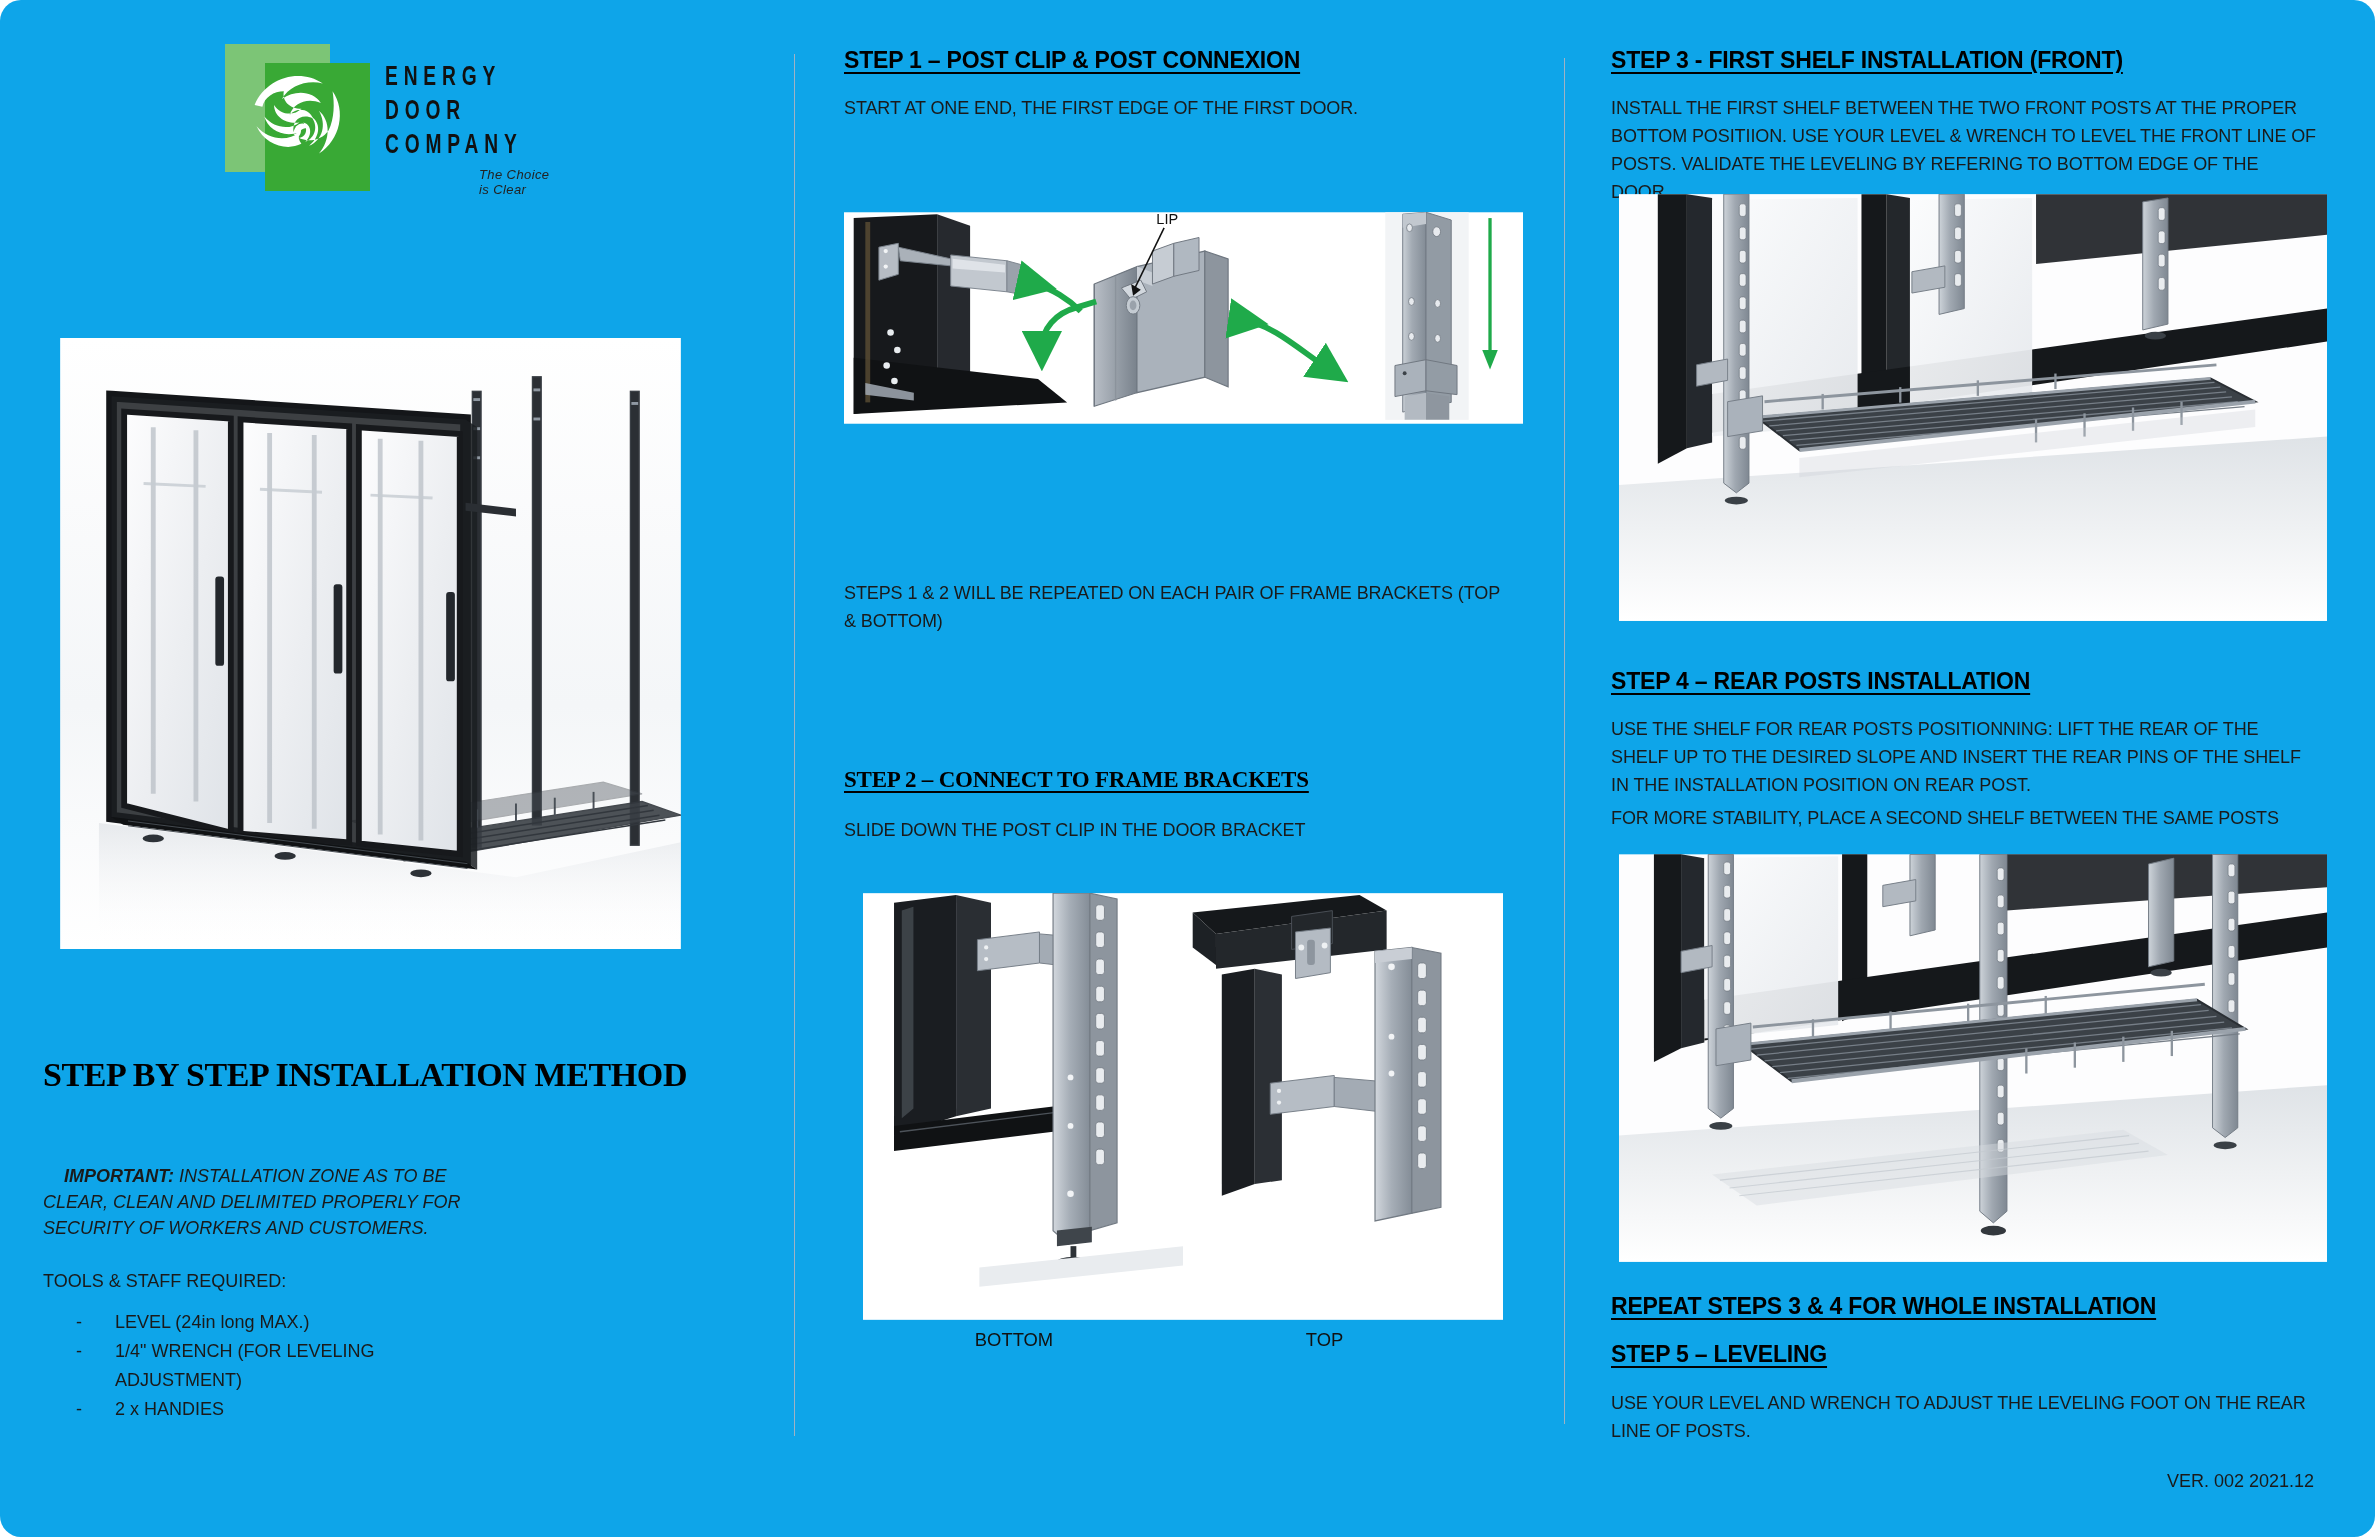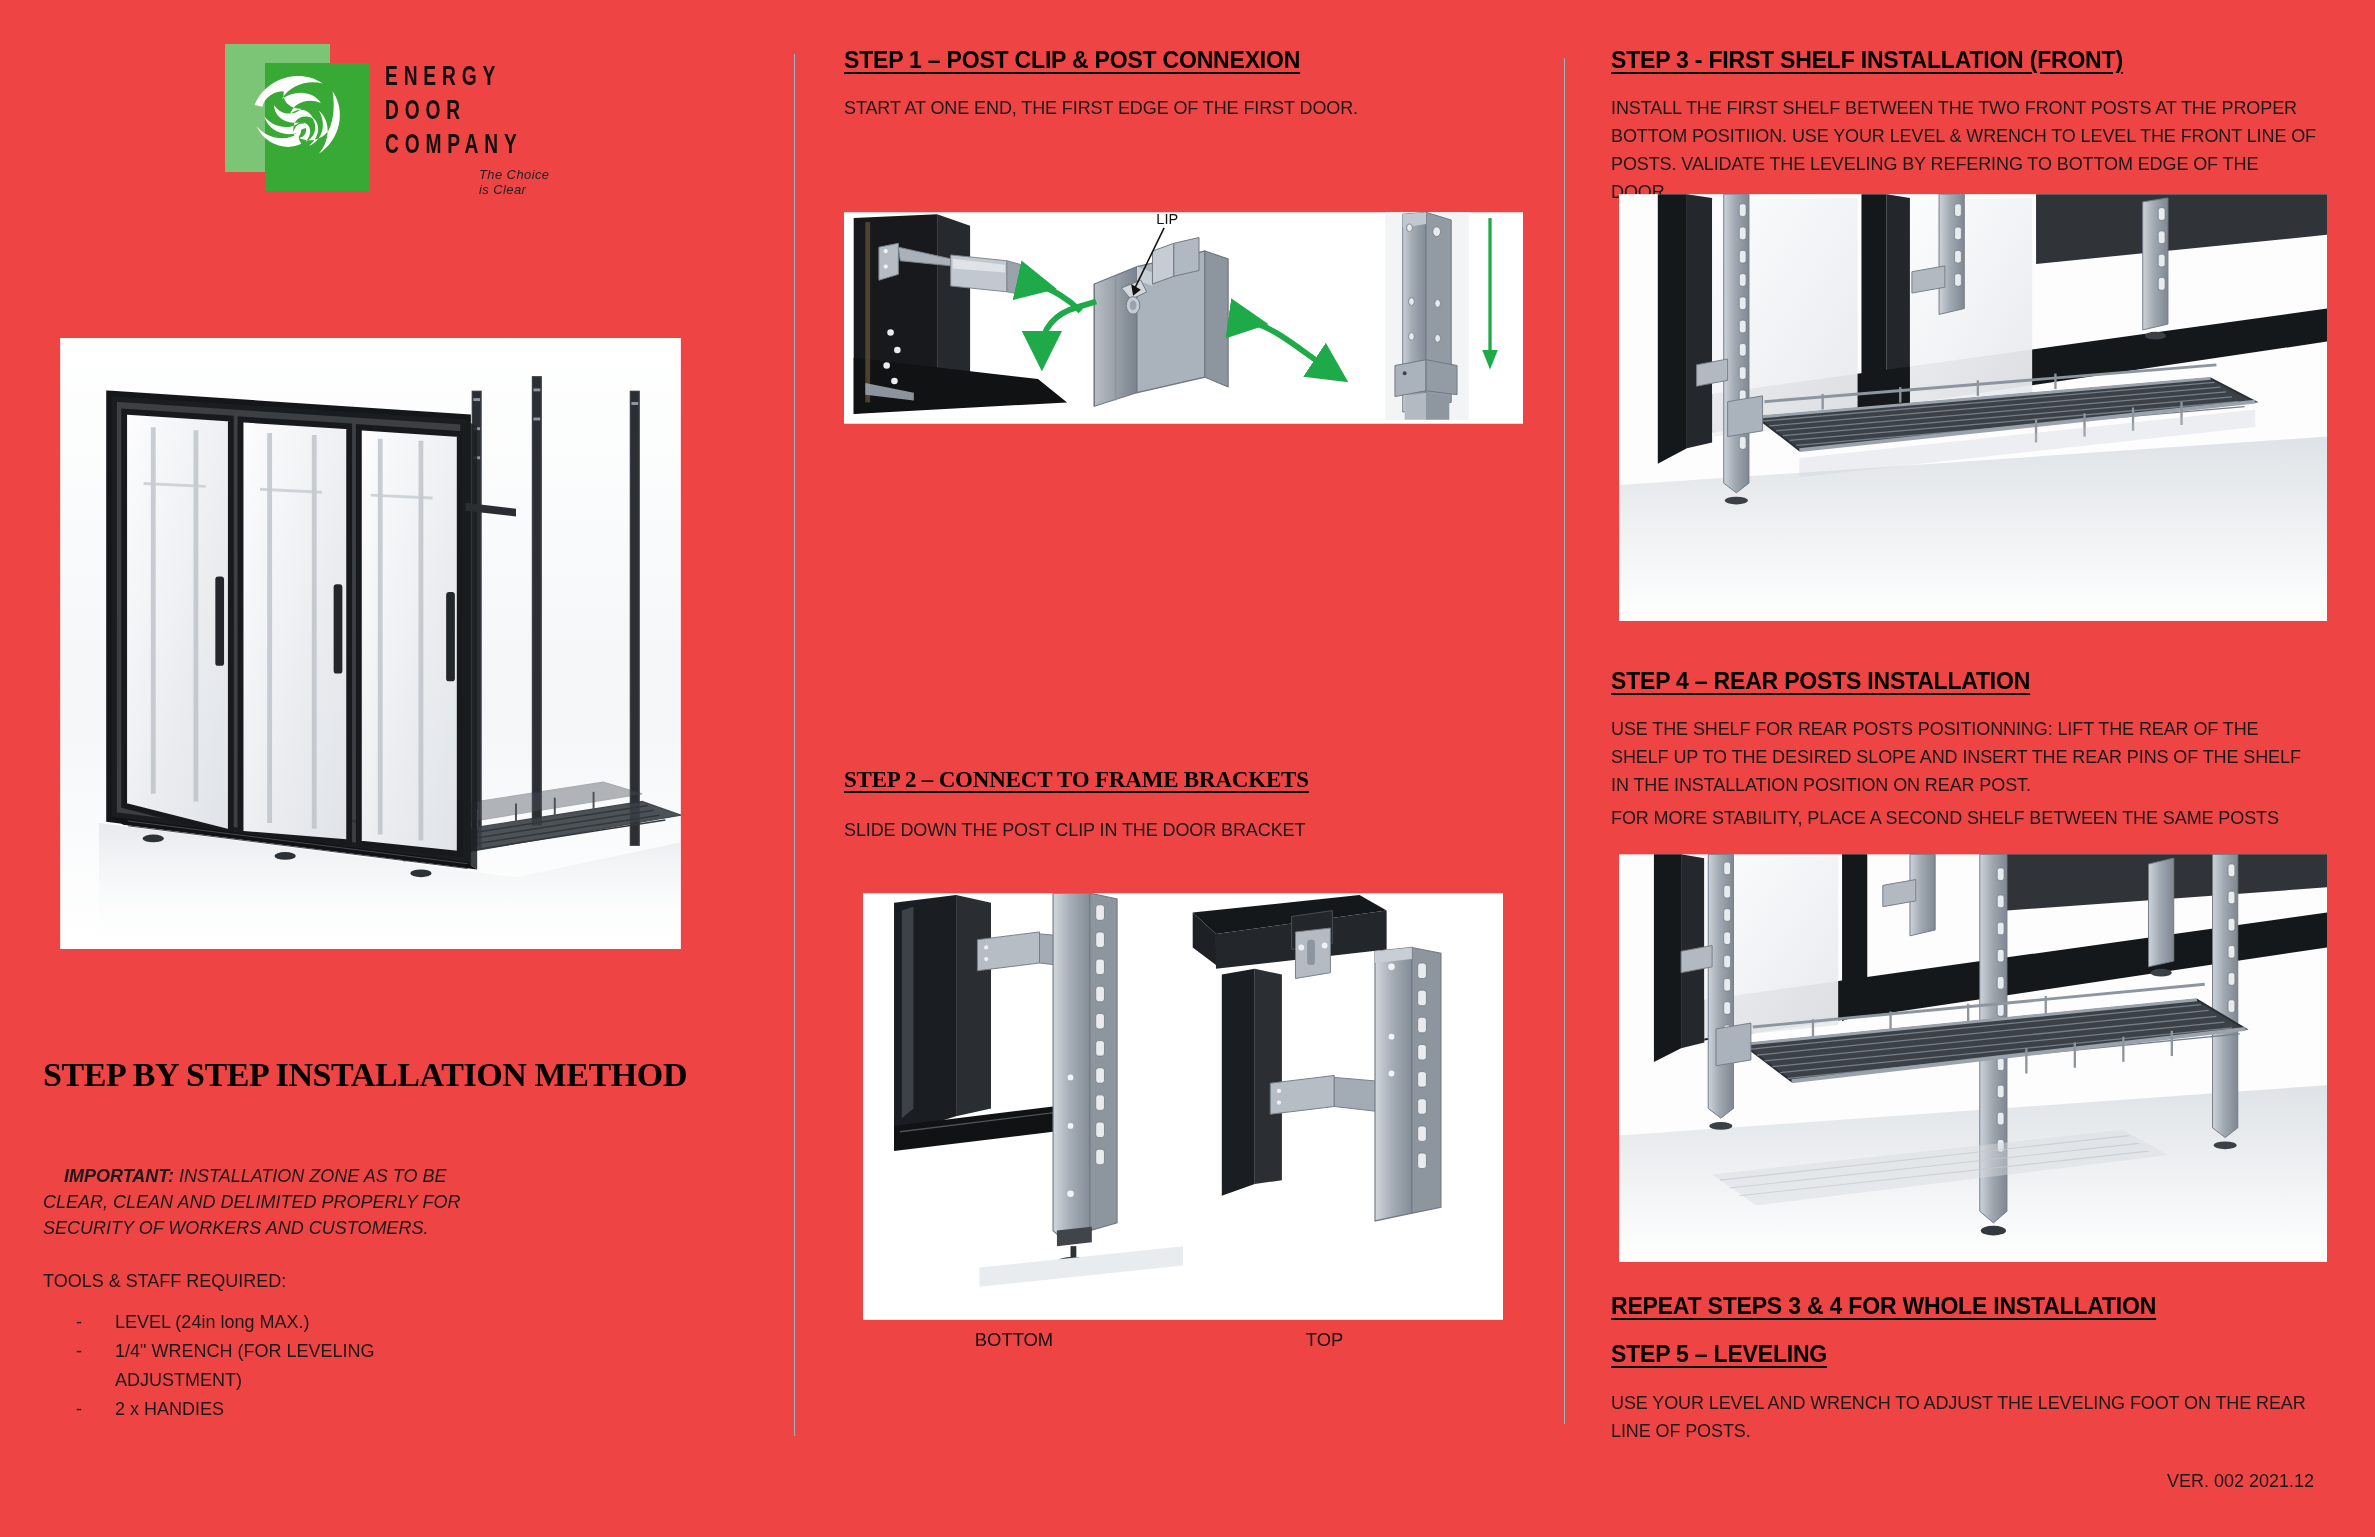--- a/index.html
+++ b/index.html
@@ -2,21 +2,21 @@
 <html><head>
 <meta charset="utf-8">
 <style>
   * { box-sizing: border-box; margin: 0; padding: 0; }
   html, body {
     width: 2375px; height: 1537px;
     background: #ffffff;
     font-family: "Liberation Sans", sans-serif;
     overflow: hidden;
   }
-  .page { position: relative; width: 2375px; height: 1537px; background: #ef4444; }
+  .page { position: relative; width: 2375px; height: 1537px; background: #0ea5e9; border-radius: 21px; }
 
   
   .divider { position: absolute; width: 1px; background: #9fb2c4; }
   #divider-1 { left: 794px; top: 54px; height: 1382px; }
   #divider-2 { left: 1564px; top: 58px; height: 1366px; }
 
   
   .step-head {
     font-size: 23px; font-weight: bold; color: #000;
     text-decoration: underline; text-underline-offset: 3.9px;
@@ -355,20 +355,21 @@
 
         <path d="M666 6 L666 146" stroke="#1faa4a" stroke-width="3.4" fill="none"></path>
         <path d="M658 142 L666 162 L674 142 Z" fill="#1faa4a"></path>
       </g>
 
       <path d="M260 92 L240 98 C218 104 204 120 204 140" stroke="#1faa4a" stroke-width="6" fill="none" marker-end="url(#ahead)" transform="translate(0,0)"></path>
       <path d="M196 74 C214 78 232 90 244 102" stroke="#1faa4a" stroke-width="6" fill="none" marker-start="url(#ahead2)"></path>
       <path d="M414 112 C442 116 470 142 500 162" stroke="#1faa4a" stroke-width="6" fill="none" marker-start="url(#ahead2)" marker-end="url(#ahead)"></path>
     </svg>
 
+    <div class="body-text" id="step1-note">STEPS 1 &amp; 2 WILL BE REPEATED ON EACH PAIR OF FRAME BRACKETS (TOP &amp; BOTTOM)</div>
 
     <div class="step-head" id="step2-heading">STEP 2 – CONNECT TO FRAME BRACKETS</div>
     <div class="body-text" id="step2-text">SLIDE DOWN THE POST CLIP  IN THE DOOR BRACKET</div>
 
     <svg id="step2-figure" viewBox="0 0 660 440">
       <defs>
         <linearGradient id="p2G" x1="0" y1="0" x2="1" y2="0">
           <stop offset="0%" stop-color="#d2d7dd"></stop>
             <stop offset="45%" stop-color="#a6aeb7"></stop>
           <stop offset="100%" stop-color="#848d97"></stop>

